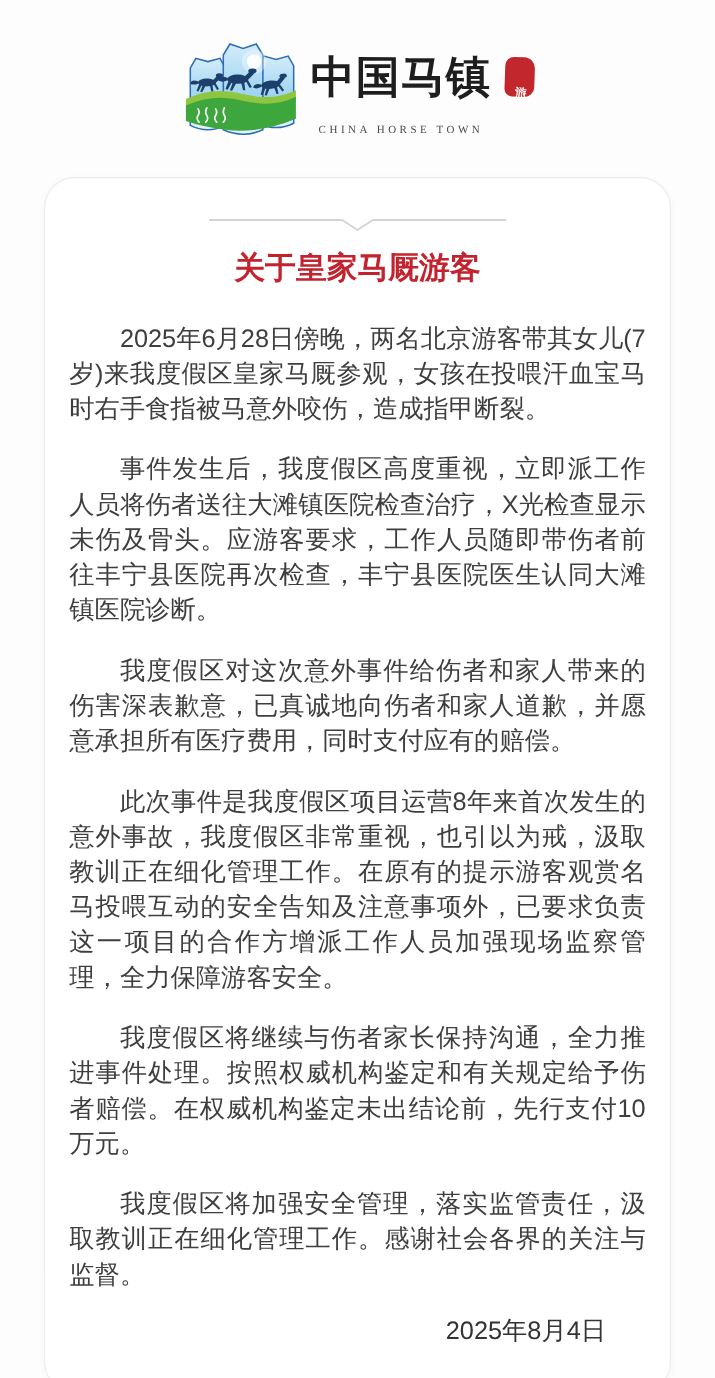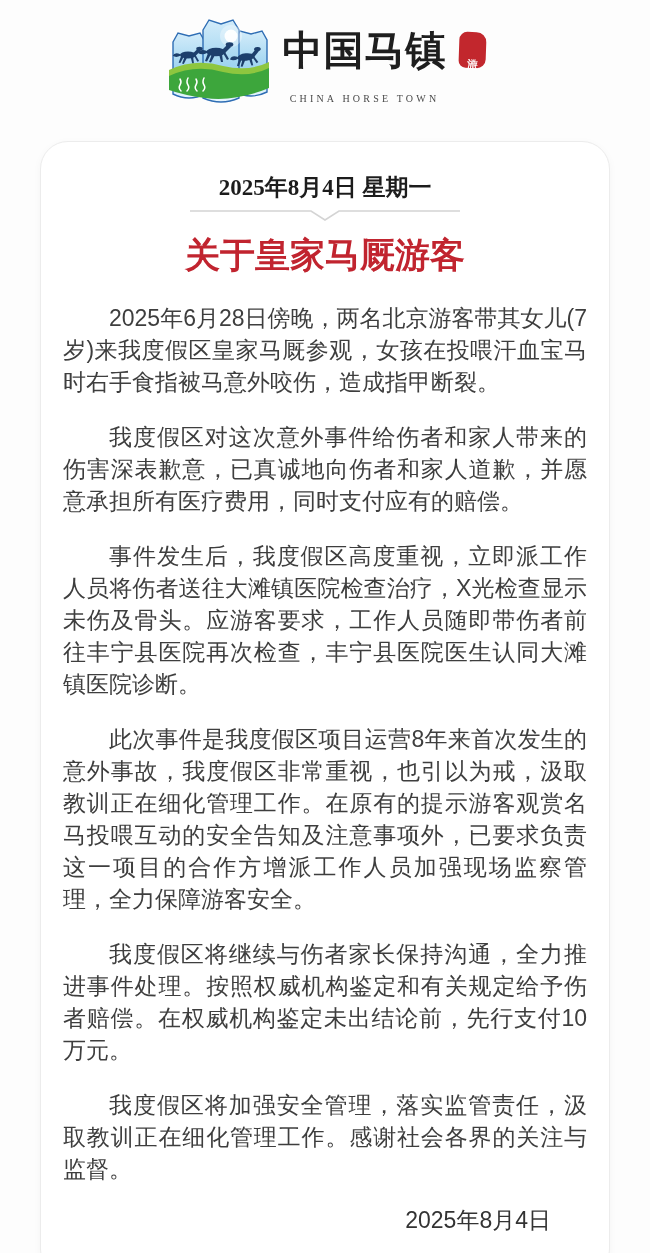--- a/index.html
+++ b/index.html
@@ -1,42 +1,42 @@
 <!DOCTYPE html>
 <html><head>
 <meta charset="utf-8">
 <style>
   * { margin:0; padding:0; box-sizing:border-box; }
   html,body { width:650px; height:1253px; overflow:hidden; background:#fdfdfd;
               font-family:"Liberation Sans", sans-serif; }
 
   
   .logo-row { display:flex; justify-content:center; align-items:center;
-              padding-top:12px; gap:12px; }
+              padding-top:32px; gap:12px; }
   .logo-mark svg { width:106px; height:96px; display:block; }
   .logo-text { display:flex; flex-direction:column; align-items:center; margin-top:14px; }
   .brand-cn { font-family:"Liberation Serif", serif; font-weight:700; font-size:40px;
               line-height:1.05; color:#1e1e1e; letter-spacing:1px; }
   .brand-en { font-family:"Liberation Serif", serif; font-size:10px; letter-spacing:3.2px;
               color:#4a4a4a; margin-top:21px; white-space:nowrap; }
   .seal { width:27px; height:36px; background:#c2272d; border-radius:8px 10px 9px 7px;
           color:#fff; display:flex; align-items:center; justify-content:center;
           writing-mode:vertical-rl; font-size:11px; letter-spacing:1px;
           align-self:flex-start; margin-top:20px; transform:rotate(2deg); }
 
   
   .card { width:570px; margin:33px auto 0; background:#fff;
           border:1px solid #ececec; border-radius:28px;
           box-shadow:0 2px 8px rgba(0,0,0,.035);
           padding:30px 22px 36px; }
   .card-date { text-align:center; font-family:"Liberation Serif", serif; font-weight:700;
                font-size:23px; color:#1c1c1c; }
   .divider { display:block; margin:6px auto 0; }
   .card-title { text-align:center; font-family:"Liberation Serif", serif; font-weight:700;
-                font-size:35px; line-height:46px; color:#c1242f; margin-top:10px; }
+                font-size:28px; line-height:46px; color:#c1242f; margin-top:10px; }
   .paragraphs { margin-top:19px; }
   .paragraphs p { font-size:23px; line-height:32px; color:#3e3e3e;
                   text-align:justify; text-indent:2em; margin-bottom:10px;margin-top:23px; }
   .sig-block { margin-top:15px; text-align:right; font-size:23px; color:#333; line-height:40px; }
   .sig-date { padding-right:36px; }
 </style>
 </head>
 <body>
 
 <div class="logo-row">
@@ -83,34 +83,33 @@
     </svg>
   </div>
   <div class="logo-text">
     <div class="brand-cn">中国马镇</div>
     <div class="brand-en">CHINA HORSE TOWN</div>
   </div>
   <div class="seal">旅游</div>
 </div>
 
 <div class="card">
-  <div class="card-date">2025年8月4日 星期一</div>
 
   <svg class="divider" width="272" height="14" viewBox="0 0 272 14" xmlns="http://www.w3.org/2000/svg">
     <path d="M1 2 H122 L136 11 L150 2 H271" fill="none" stroke="#d4d4d4" stroke-width="1.6"></path>
   </svg>
 
   <div class="card-title">
     <div>关于皇家马厩游客</div>
   </div>
 
   <div class="paragraphs">
       <p>2025年6月28日傍晚，两名北京游客带其女儿(7岁)来我度假区皇家马厩参观，女孩在投喂汗血宝马时右手食指被马意外咬伤，造成指甲断裂。</p>
+      <p>事件发生后，我度假区高度重视，立即派工作人员将伤者送往大滩镇医院检查治疗，X光检查显示未伤及骨头。应游客要求，工作人员随即带伤者前往丰宁县医院再次检查，丰宁县医院医生认同大滩镇医院诊断。</p>
       <p>我度假区对这次意外事件给伤者和家人带来的伤害深表歉意，已真诚地向伤者和家人道歉，并愿意承担所有医疗费用，同时支付应有的赔偿。</p>
-      <p>事件发生后，我度假区高度重视，立即派工作人员将伤者送往大滩镇医院检查治疗，X光检查显示未伤及骨头。应游客要求，工作人员随即带伤者前往丰宁县医院再次检查，丰宁县医院医生认同大滩镇医院诊断。</p>
       <p>此次事件是我度假区项目运营8年来首次发生的意外事故，我度假区非常重视，也引以为戒，汲取教训正在细化管理工作。在原有的提示游客观赏名马投喂互动的安全告知及注意事项外，已要求负责这一项目的合作方增派工作人员加强现场监察管理，全力保障游客安全。</p>
       <p>我度假区将继续与伤者家长保持沟通，全力推进事件处理。按照权威机构鉴定和有关规定给予伤者赔偿。在权威机构鉴定未出结论前，先行支付10万元。</p>
       <p>我度假区将加强安全管理，落实监管责任，汲取教训正在细化管理工作。感谢社会各界的关注与监督。</p>
     </div>
 
   <div class="sig-block">
     <div class="sig-date">2025年8月4日</div>
   </div>
 </div>
 

